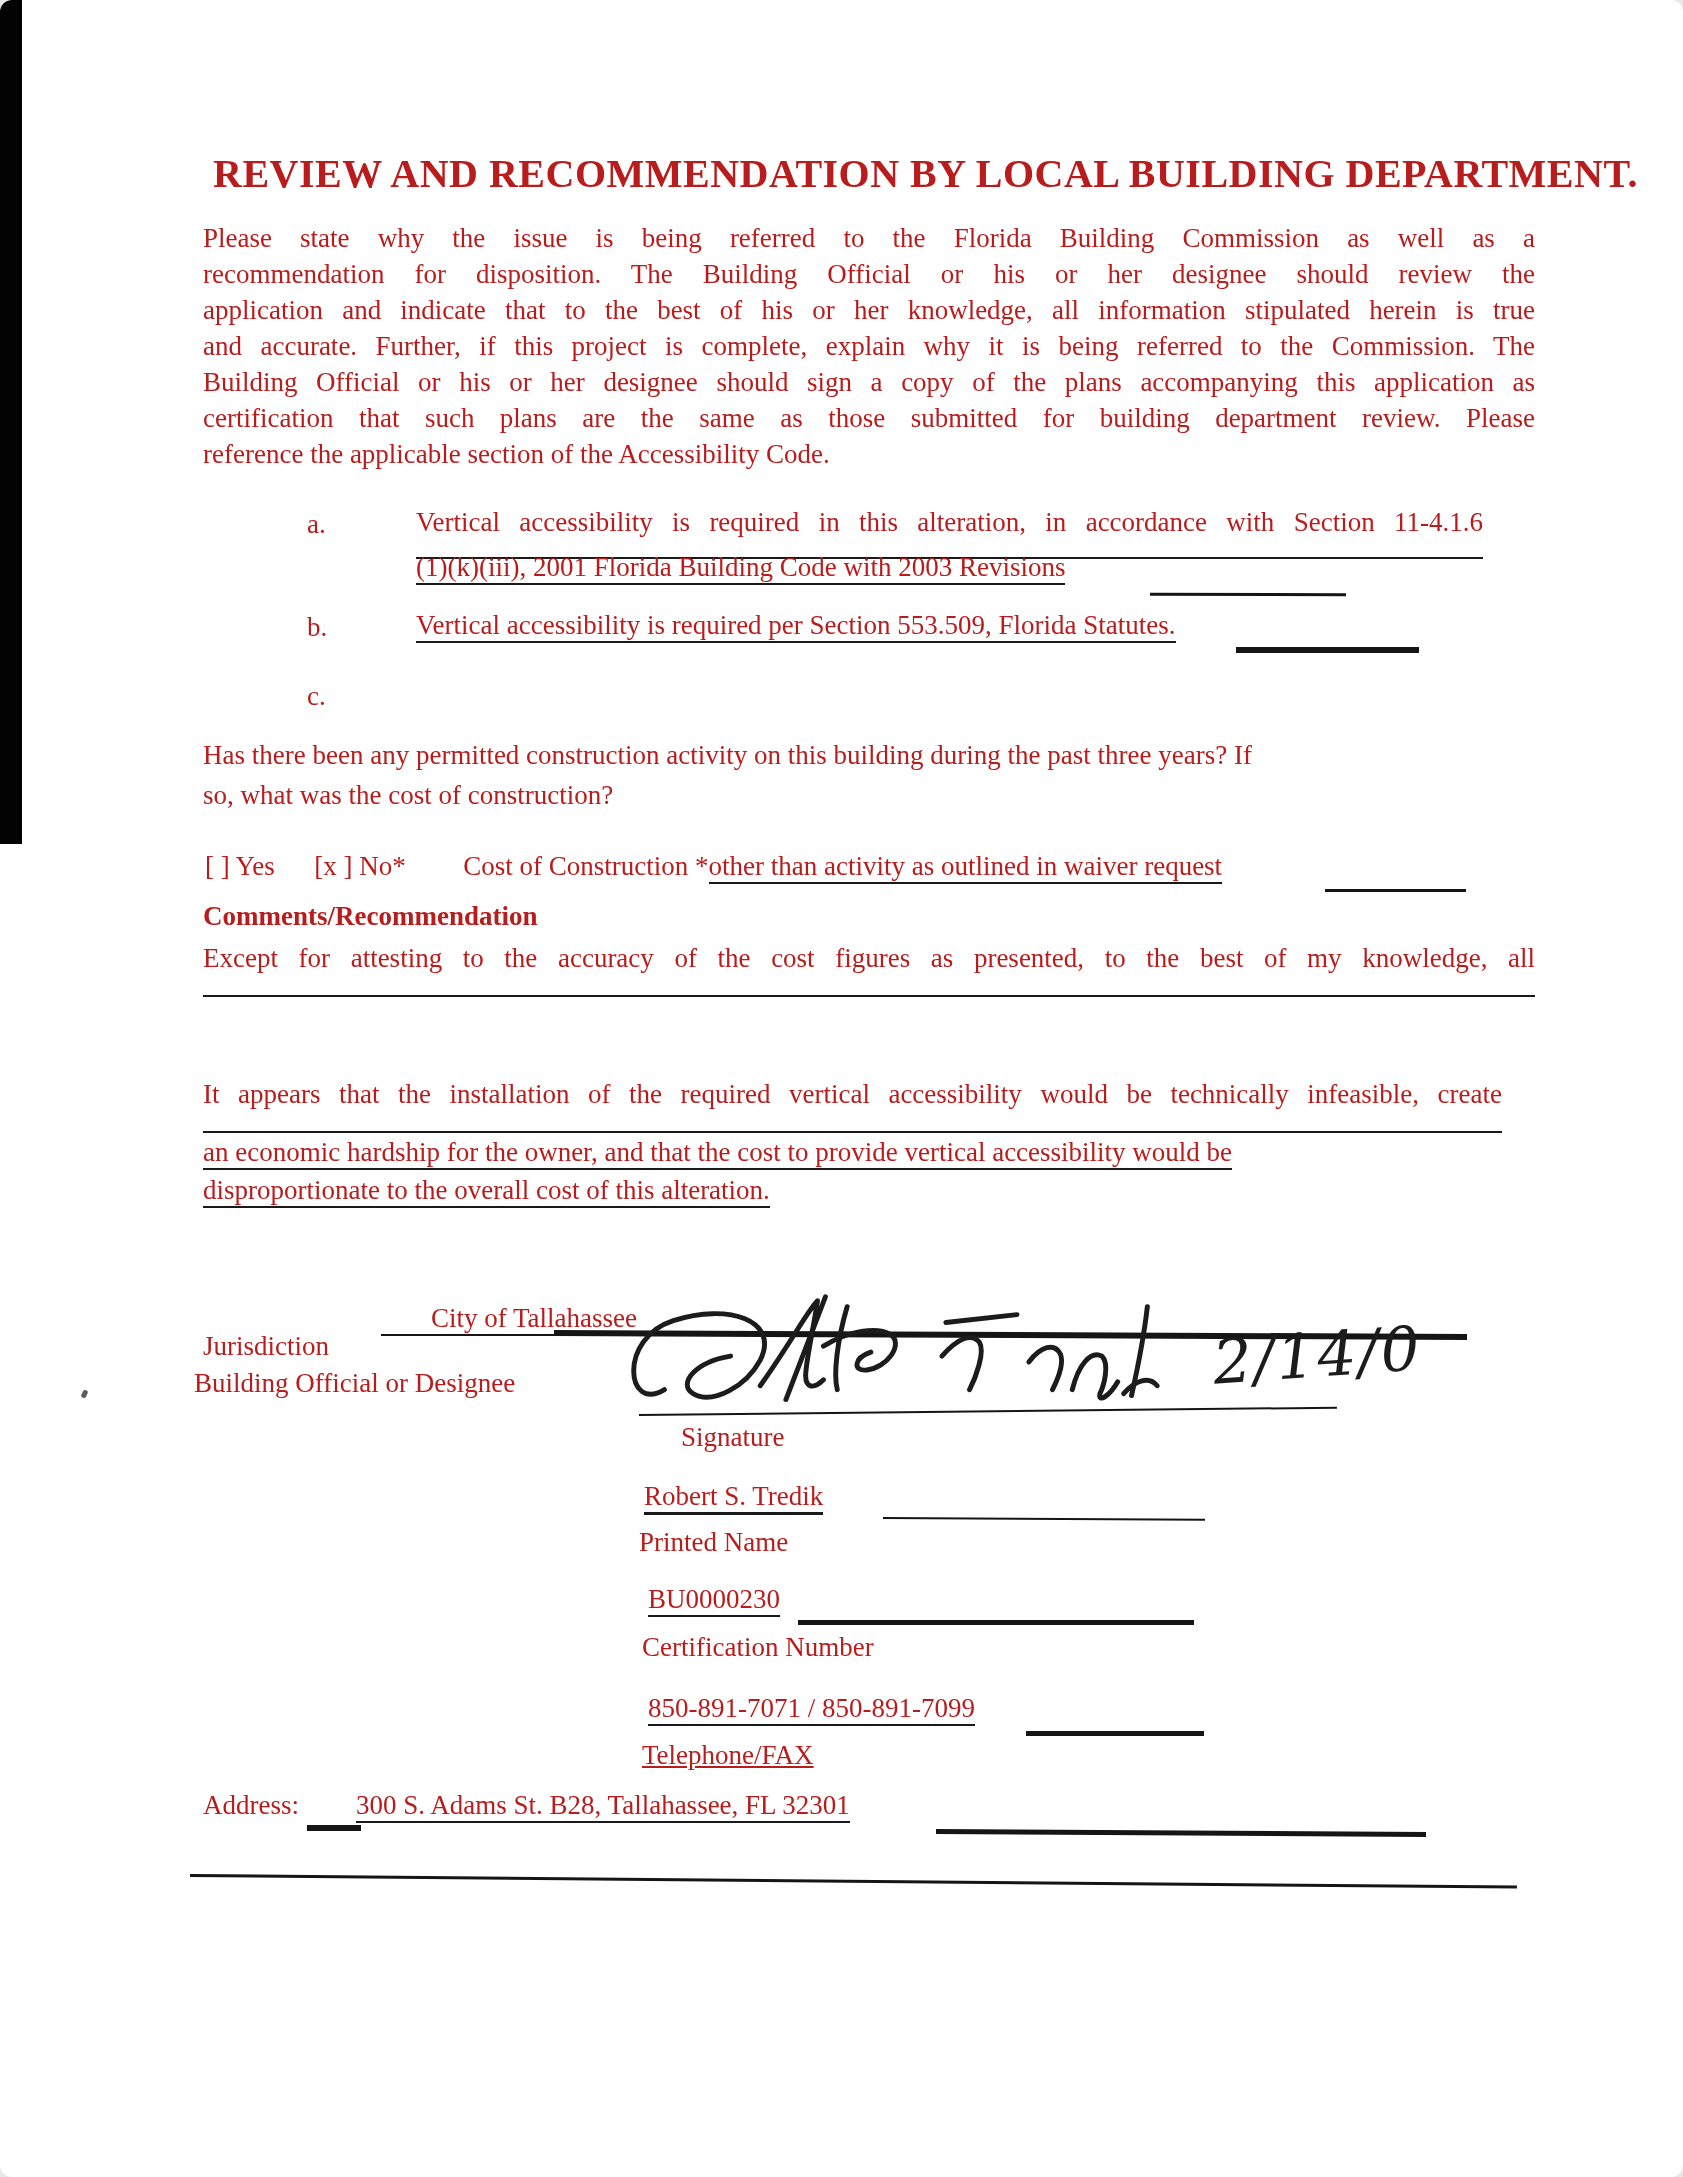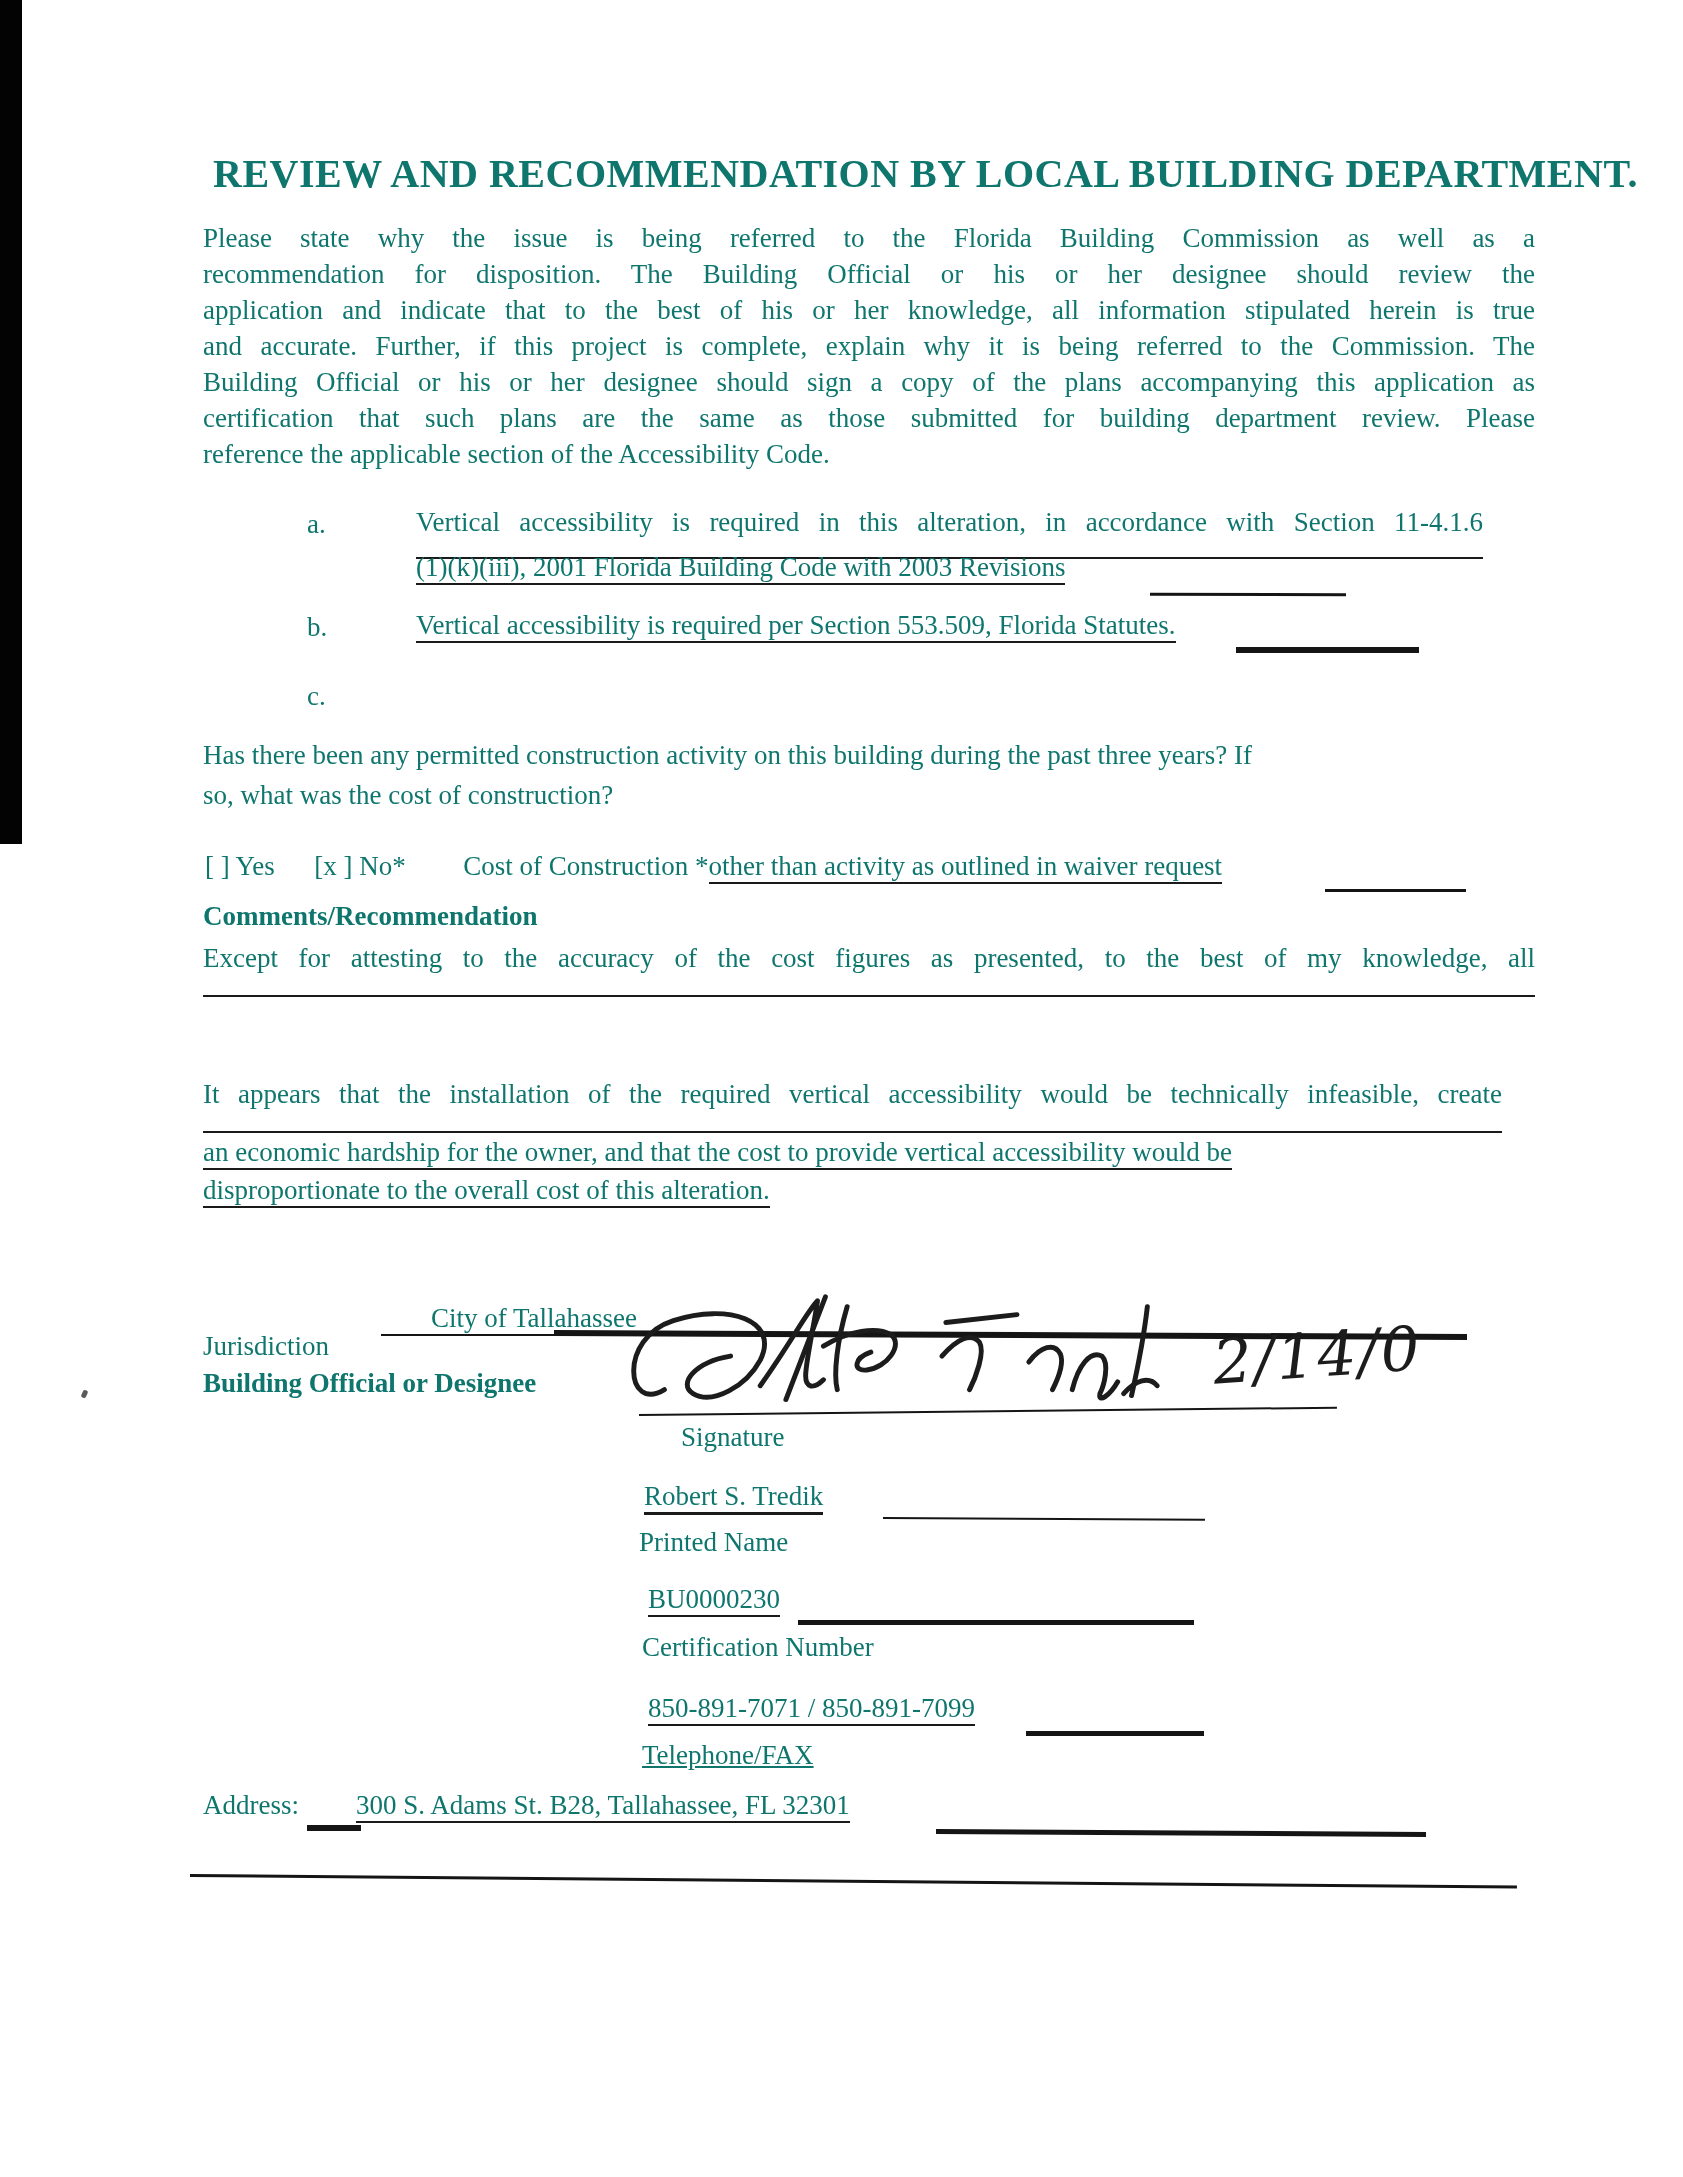--- a/index.html
+++ b/index.html
@@ -1,23 +1,24 @@
 <!DOCTYPE html>
 <html><head>
 <meta charset="utf-8">
 <style>
   html,body{margin:0;padding:0;background:#e8e8e8;}
   #page{
     position:relative;
     width:1683px;height:2177px;
     background:#ffffff;
     font-family:"Liberation Serif","DejaVu Serif",serif;
-    color:#0f766e;
+    color:#b91c1c;
     font-size:27px;
     overflow:hidden;
+    border-radius:12px;
   }
   .abs{position:absolute;}
   .tl{line-height:34px;white-space:nowrap;}
   .fill{white-space:normal;text-align:justify;text-align-last:justify;}
   .ul{border-bottom:2px solid #1a1a1a;padding-bottom:1px;}
   .ulb{display:block;border-bottom:2px solid #1a1a1a;padding-bottom:18px;}
   .rule{position:absolute;background:#151515;}
   .title{font-weight:bold;font-size:40px;letter-spacing:0.5px;white-space:nowrap;}
   .bold{font-weight:bold;}
   .speck{position:absolute;background:#5a5a5a;border-radius:2px;}
@@ -86,21 +87,21 @@
     <span class="tl" style="display:inline-block;line-height:38px;"><span class="ul">an economic hardship for the owner, and that the cost to provide vertical accessibility would be</span></span>
     <br>
     <span class="tl" style="display:inline-block;line-height:38px;"><span class="ul">disproportionate to the overall cost of this alteration.</span></span>
   </div>
 
   <div class="abs tl" style="left:203px;top:1301px;margin-top:28px;">Jurisdiction</div>
   <div class="abs tl" style="left:431px;top:1301px;">City of Tallahassee</div>
   <div class="rule" style="left:381px;top:1334px;width:183px;height:2px;"></div>
   <div class="rule" style="left:554px;top:1330px;width:913px;height:6px;transform:rotate(0.25deg);transform-origin:left;"></div>
 
-  <div class="abs tl" style="left:203px;top:1366px;font-weight:bold;">Building Official or Designee</div>
+  <div class="abs tl" style="left:194px;top:1366px;">Building Official or Designee</div>
 
   <div class="sigwrap" style="left:609px;top:1285px;width:812px;height:158px;">
     <svg width="812" height="158" viewBox="0 0 820 160">
       <g fill="none" stroke="#1c1c1c" stroke-width="5" stroke-linecap="round" stroke-linejoin="round">
         <path d="M55,106 C16,130 8,54 64,36 C120,18 172,36 152,76 C138,102 104,122 84,110 C68,100 86,78 122,72"></path>
         <path d="M152,102 C182,60 200,26 210,16 C206,44 198,78 198,92 C198,104 206,106 216,96"></path>
         <path d="M218,12 L178,116"></path>
         <path d="M240,22 C230,56 226,90 230,106"></path>
         <path d="M216,62 C242,46 270,42 284,50 C298,60 280,84 260,86 C246,88 246,74 264,68"></path>
         <path d="M336,72 C352,54 366,48 374,58 C380,68 370,94 364,106"></path>

